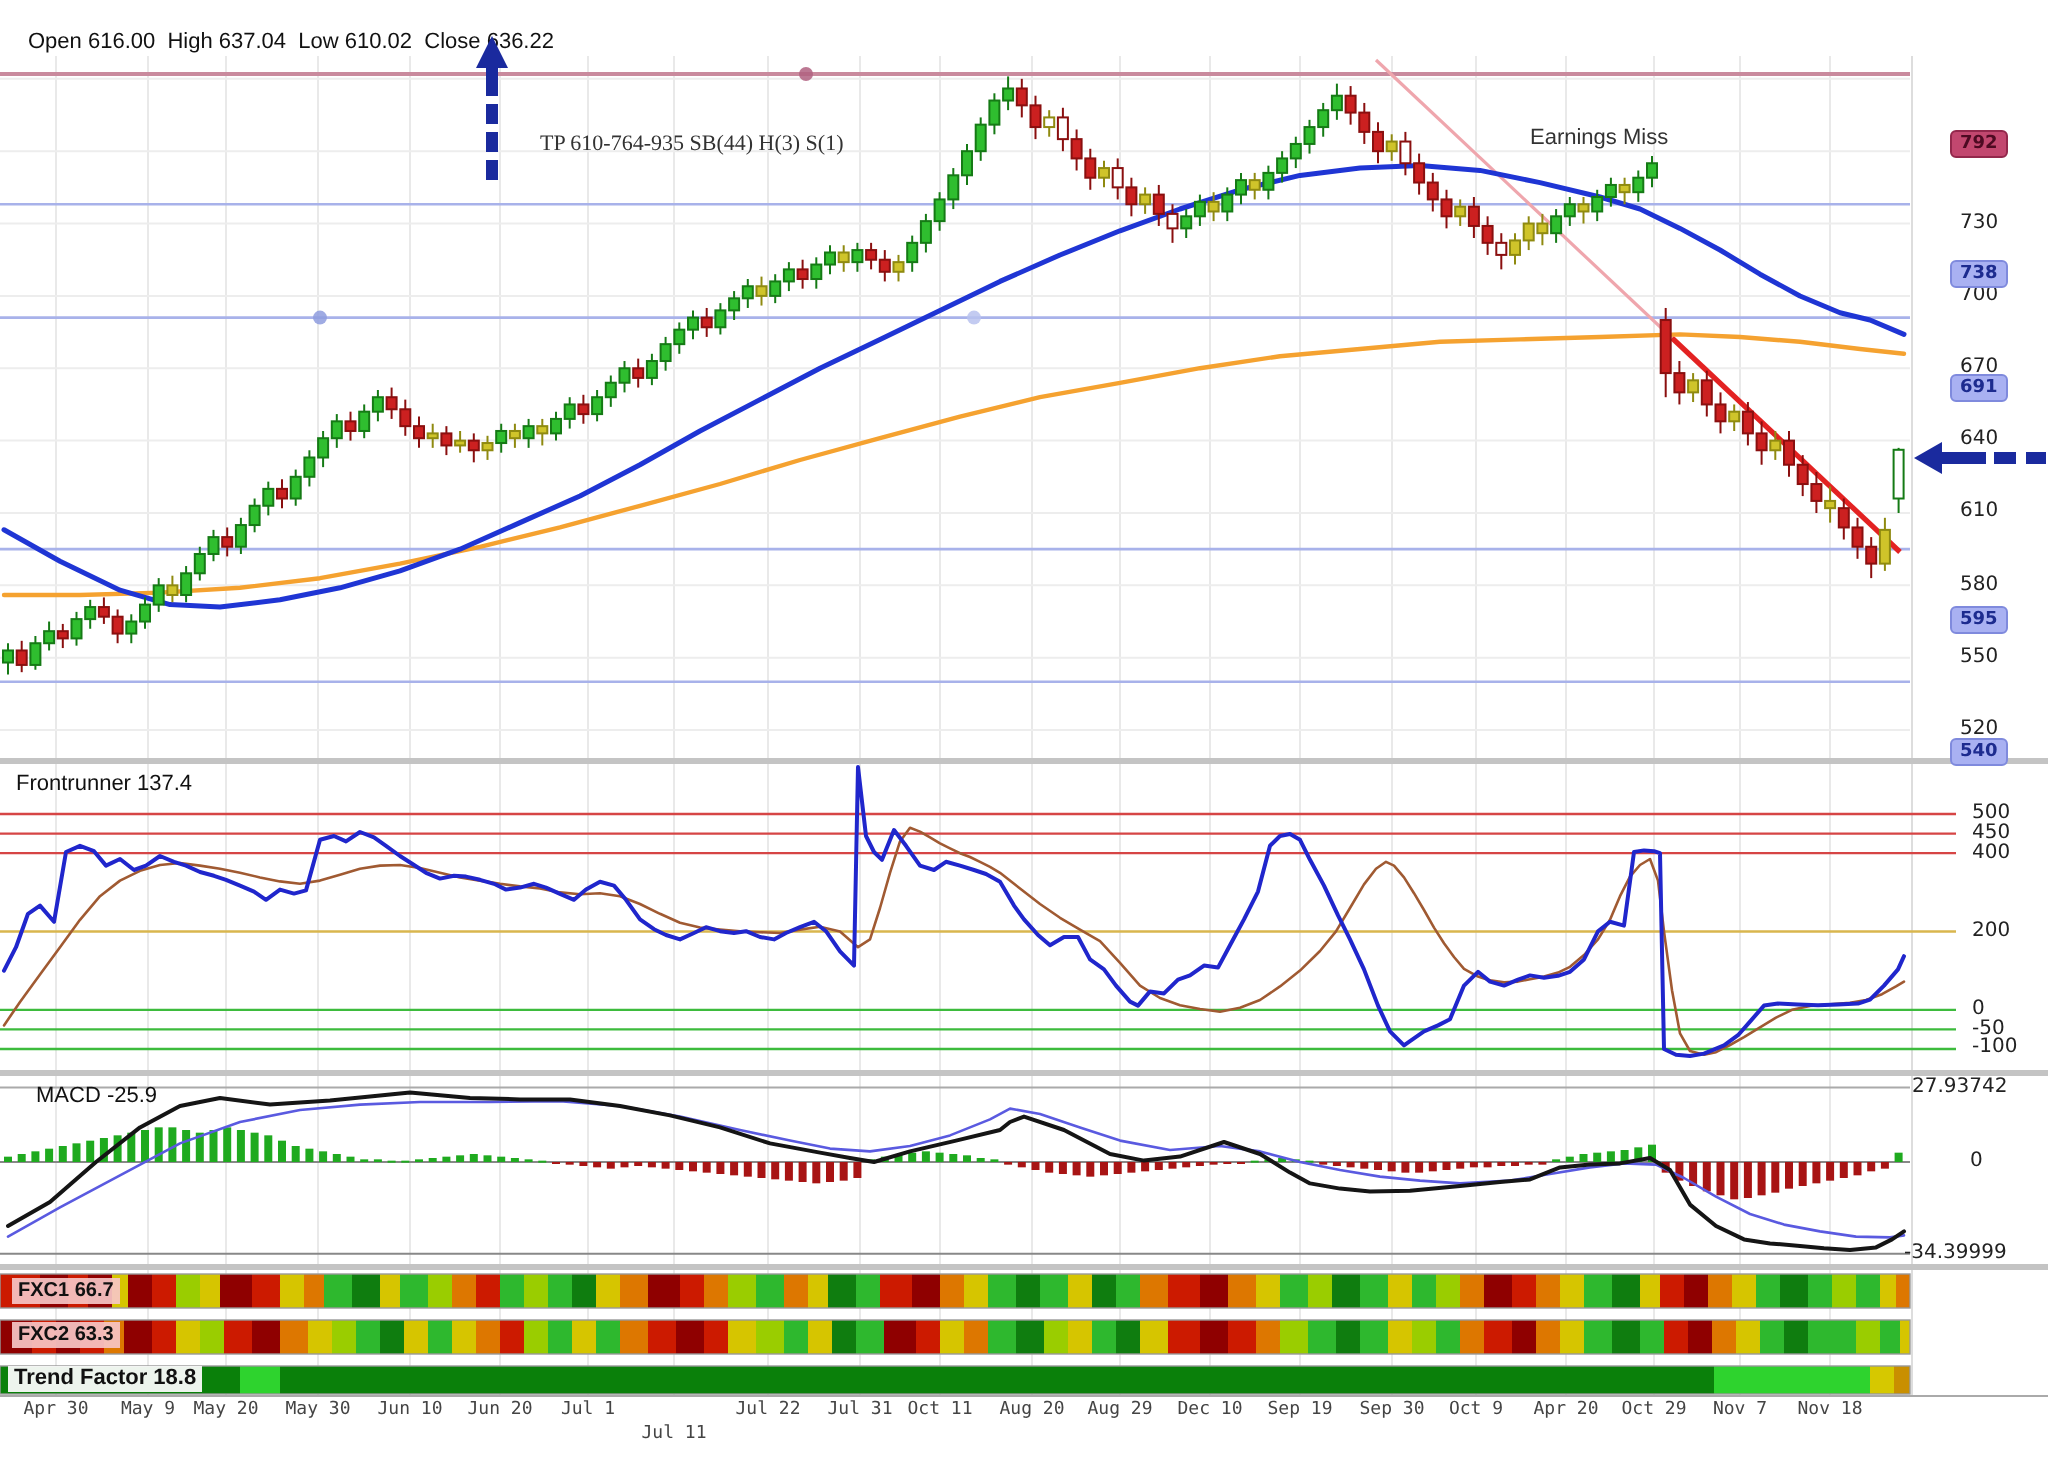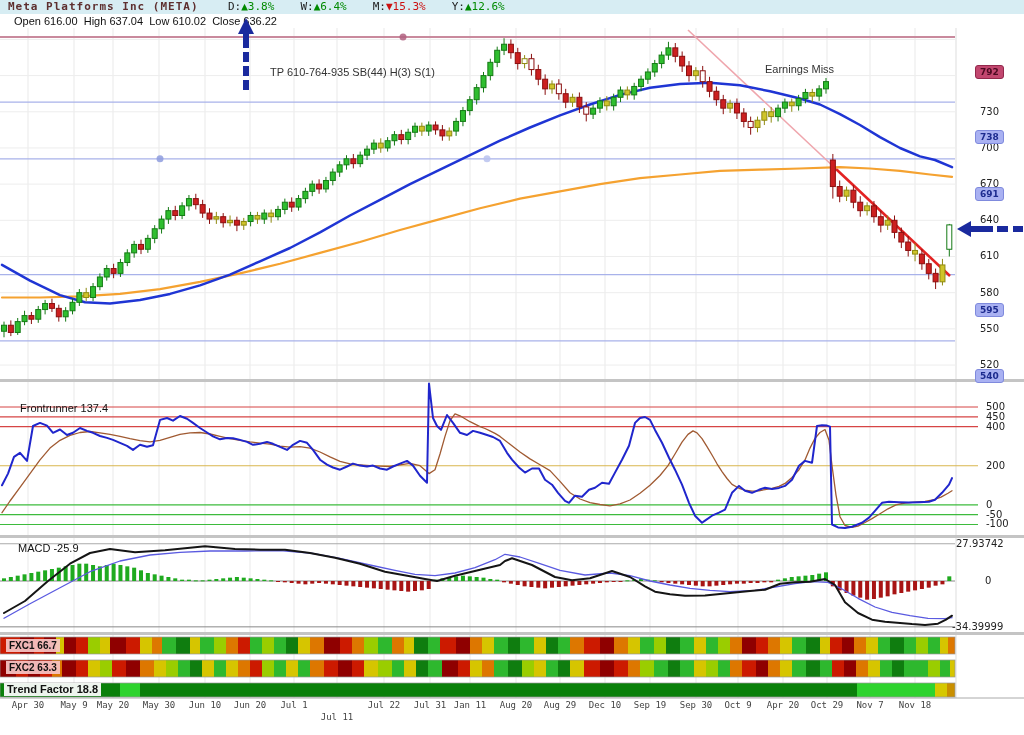--- a/index.html
+++ b/index.html
@@ -24,24 +24,20 @@
   .badge{position:absolute;font-family:"DejaVu Sans",sans-serif;font-size:9px;font-weight:bold;
         padding:0 4px;line-height:12px;border-radius:3px;white-space:nowrap;margin-top:35px;}
   .badge.maroon{background:#c2476f;border:1px solid #93284c;color:#4d0a22;}
   .badge.blue{background:#a9b1f2;border:1px solid #7f8add;color:#1d2b8f;}
   svg{position:absolute;left:0;top:0;}
 </style>
 </head>
 <body>
 
 <div id="app">
-  <div id="titlebar">
-    <span id="symbol-title">Meta Platforms Inc (META)</span>
-    <span id="chg-row"><span class="chg"><span>D:</span><span class="up">▲3.8%</span></span><span class="chg"><span>W:</span><span class="up">▲6.4%</span></span><span class="chg"><span>M:</span><span class="dn">▼15.3%</span></span><span class="chg"><span>Y:</span><span class="up">▲12.6%</span></span></span>
-  </div>
   <div id="ohlc">Open 616.00  High 637.04  Low 610.02  Close 636.22</div>
 
   <svg id="chart" width="1024" height="735" viewBox="0 0 1024 735">
       <line x1="28" y1="28" x2="28" y2="698" stroke="#e9e9e9" stroke-width="1"></line>
       <line x1="74" y1="28" x2="74" y2="698" stroke="#e9e9e9" stroke-width="1"></line>
       <line x1="113" y1="28" x2="113" y2="698" stroke="#e9e9e9" stroke-width="1"></line>
       <line x1="159" y1="28" x2="159" y2="698" stroke="#e9e9e9" stroke-width="1"></line>
       <line x1="205" y1="28" x2="205" y2="698" stroke="#e9e9e9" stroke-width="1"></line>
       <line x1="250" y1="28" x2="250" y2="698" stroke="#e9e9e9" stroke-width="1"></line>
       <line x1="294" y1="28" x2="294" y2="698" stroke="#e9e9e9" stroke-width="1"></line>
@@ -687,40 +683,40 @@
         <rect x="0" y="683" width="120" height="14" fill="#0a800a"></rect>
         <rect x="120" y="683" width="20" height="14" fill="#2ed32e"></rect>
         <rect x="140" y="683" width="717" height="14" fill="#0a800a"></rect>
         <rect x="857" y="683" width="78" height="14" fill="#2ed32e"></rect>
         <rect x="935" y="683" width="12" height="14" fill="#d6c800"></rect>
         <rect x="947" y="683" width="8" height="14" fill="#c98f00"></rect>
       </g>
       <rect x="0" y="683" width="955" height="14" fill="none" stroke="#999999" stroke-width="0.7"></rect>
     </svg>
 
-  <div class="anno" style="left:270px;top:66px;">TP 610-764-935 SB(44) H(3) S(1)</div>
+  <div class="anno" style="left:270px;top:66px;font-family:Liberation Serif, serif;">TP 610-764-935 SB(44) H(3) S(1)</div>
   <div class="anno" style="left:765px;top:63px;">Earnings Miss</div>
-  <div class="panel-label" style="left:20px;top:386px;margin-top:16px;">Frontrunner 137.4</div>
+  <div class="panel-label" style="left:8px;top:386px;">Frontrunner 137.4</div>
   <div class="panel-label" style="left:18px;top:542px;">MACD -25.9</div>
   <div class="chip pink" style="left:6px;top:639px;">FXC1 66.7</div>
   <div class="chip pink" style="left:6px;top:661px;">FXC2 63.3</div>
   <div class="chip white" style="left:4px;top:683px;font-size:11px;">Trend Factor 18.8</div>
 
   <div id="gen-labels">
       <div class="dlabel" style="left:6px;top:700px;">Apr 30</div>
       <div class="dlabel" style="left:52px;top:700px;">May 9</div>
       <div class="dlabel" style="left:91px;top:700px;">May 20</div>
       <div class="dlabel" style="left:137px;top:700px;">May 30</div>
       <div class="dlabel" style="left:183px;top:700px;">Jun 10</div>
       <div class="dlabel" style="left:228px;top:700px;">Jun 20</div>
       <div class="dlabel" style="left:272px;top:700px;">Jul 1</div>
       <div class="dlabel" style="left:315px;top:700px;margin-top:12px;">Jul 11</div>
       <div class="dlabel" style="left:362px;top:700px;">Jul 22</div>
       <div class="dlabel" style="left:408px;top:700px;">Jul 31</div>
-      <div class="dlabel" style="left:448px;top:700px;">Jan 11</div>
+      <div class="dlabel" style="left:448px;top:700px;">Oct 11</div>
       <div class="dlabel" style="left:494px;top:700px;">Aug 20</div>
       <div class="dlabel" style="left:538px;top:700px;">Aug 29</div>
       <div class="dlabel" style="left:583px;top:700px;">Dec 10</div>
       <div class="dlabel" style="left:628px;top:700px;">Sep 19</div>
       <div class="dlabel" style="left:674px;top:700px;">Sep 30</div>
       <div class="dlabel" style="left:716px;top:700px;">Oct 9</div>
       <div class="dlabel" style="left:761px;top:700px;">Apr 20</div>
       <div class="dlabel" style="left:805px;top:700px;">Oct 29</div>
       <div class="dlabel" style="left:848px;top:700px;">Nov 7</div>
       <div class="dlabel" style="left:893px;top:700px;">Nov 18</div>

